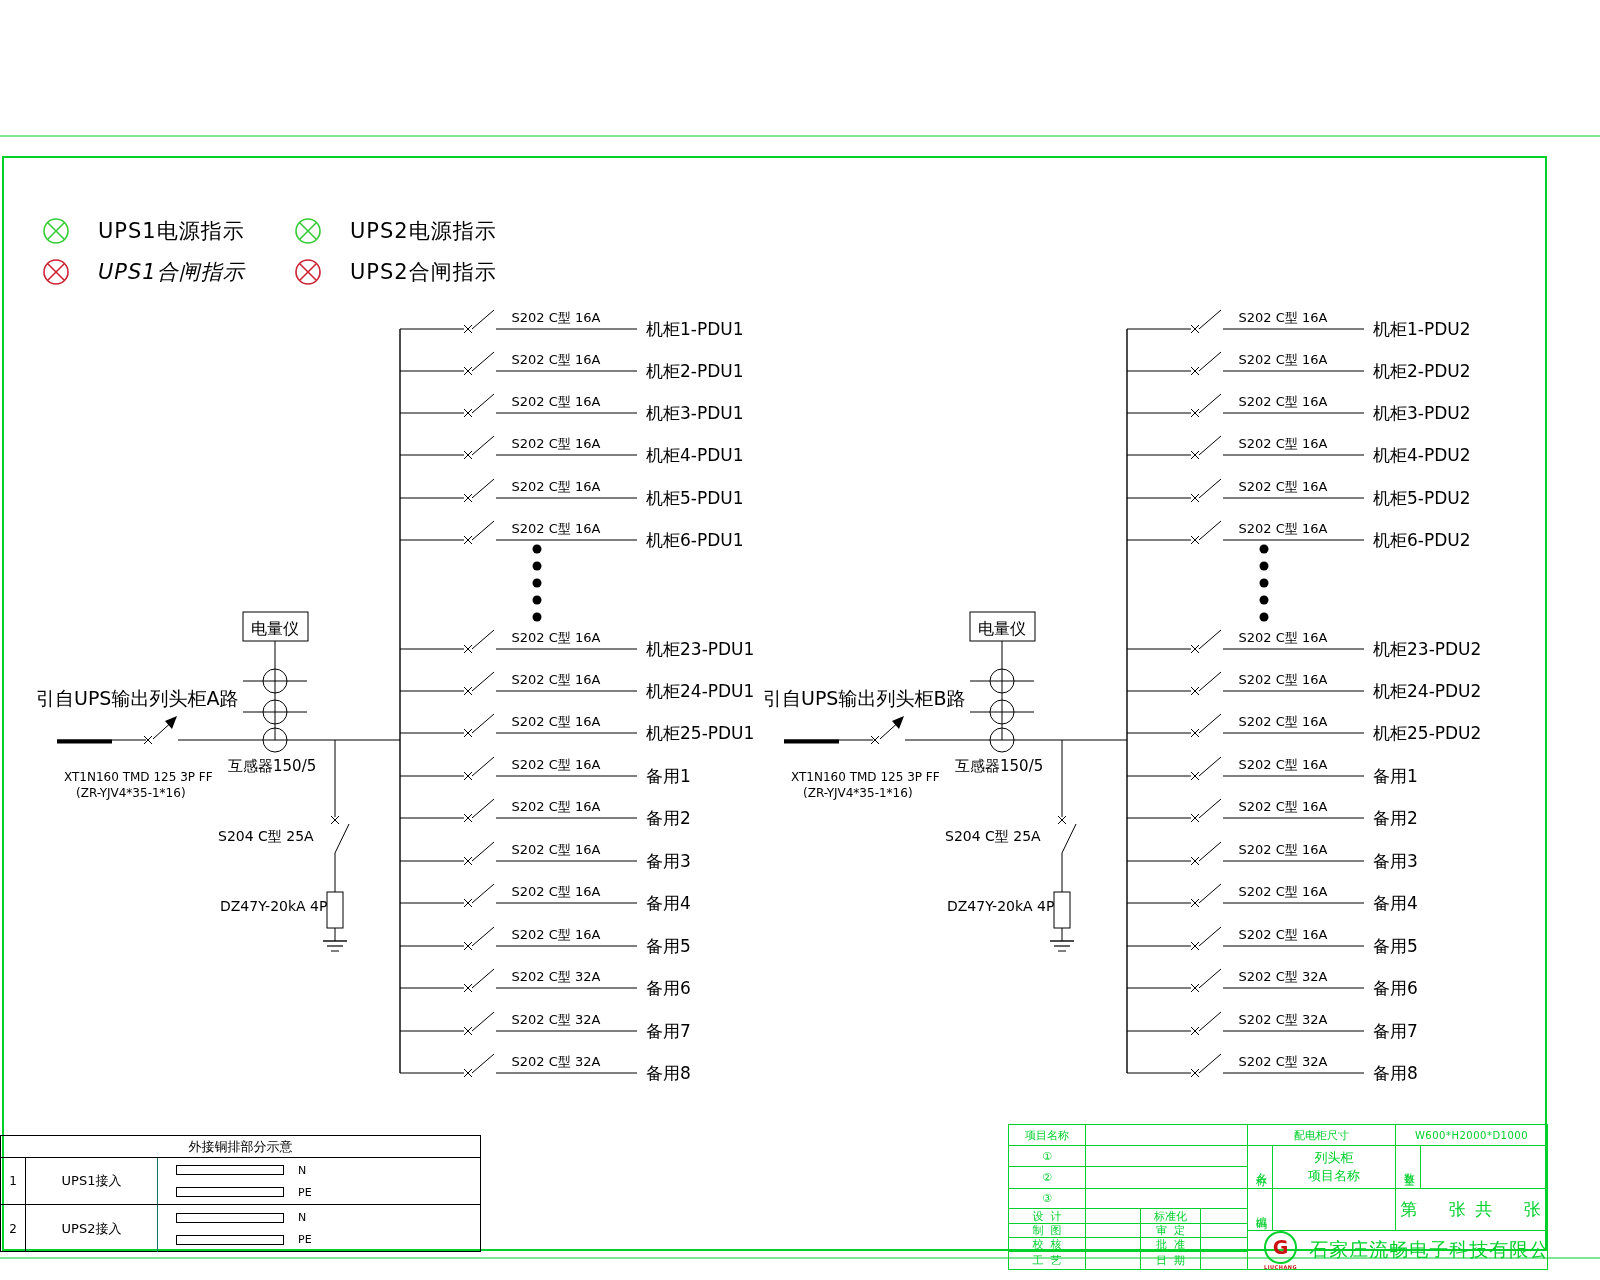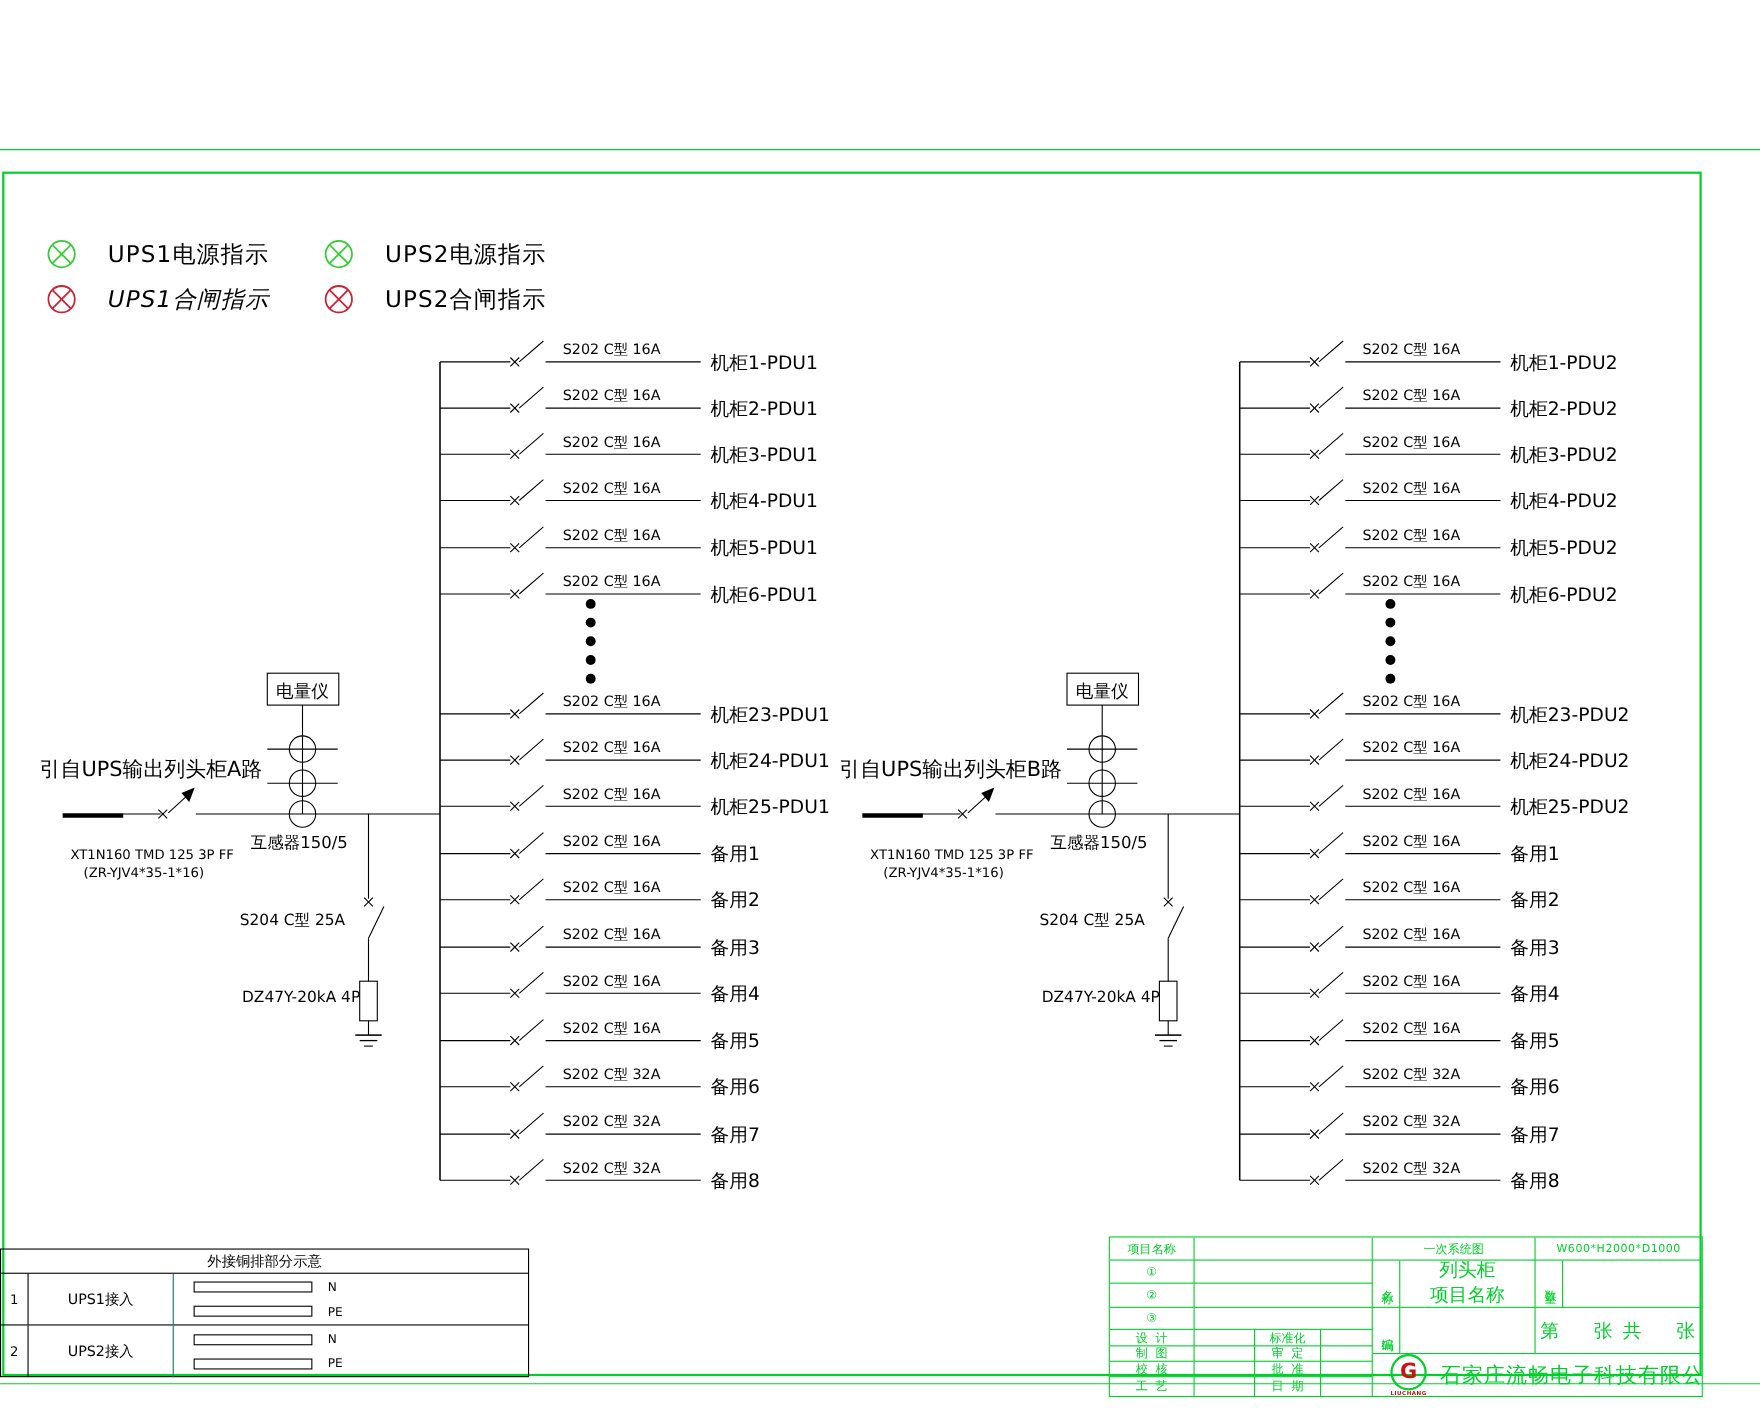--- a/index.html
+++ b/index.html
@@ -36,21 +36,21 @@
 
   
   .tb { position:absolute; left:1008px; top:1124px; width:538px; height:144px;
         border:1px solid var(--g); color:var(--g); }
   .tb .c { position:absolute; box-sizing:border-box; border-right:1px solid var(--g);
            border-bottom:1px solid var(--g); font-size:11px; color:var(--g);
            display:flex; align-items:center; justify-content:center;
            overflow:hidden; white-space:pre; }
   .tb .nr { border-right:none; } .tb .nb { border-bottom:none; }
   .tb .vert { writing-mode:vertical-rl; text-orientation:upright; letter-spacing:3px; }
-  .tb .two-line { flex-direction:column; line-height:1.35; font-size:17px; }
+  .tb .two-line { flex-direction:column; line-height:1.35; font-size:13px; }
   .tb .dims { font-size:10px; letter-spacing:0.5px; }
   .tb .sheetno { font-size:17px; letter-spacing:2px; }
   .company-cell { justify-content:flex-start !important; padding-left:16px; gap:12px; }
   .logo { display:flex; flex-direction:column; align-items:center; flex:none; }
   .logo-circle { width:29px; height:29px; border-radius:50%; border:2px solid var(--g);
                  color:var(--logo-red); font-weight:bold; font-size:19px;
                  display:flex; align-items:center; justify-content:center; }
   .logo-sub { color:var(--logo-red); font-size:5px; font-weight:bold; letter-spacing:0.5px; }
   .company-name { font-size:19px; color:var(--g); letter-spacing:1px; white-space:nowrap; }
 </style>
@@ -466,21 +466,21 @@
     <div class="c" style="left:192px;top:99px;width:47px;height:14px"></div>
     <div class="c" style="left:0;top:113px;width:77px;height:14px">校  核</div>
     <div class="c" style="left:77px;top:113px;width:55px;height:14px"></div>
     <div class="c" style="left:132px;top:113px;width:60px;height:14px">批  准</div>
     <div class="c" style="left:192px;top:113px;width:47px;height:14px"></div>
     <div class="c nb" style="left:0;top:127px;width:77px;height:17px">工  艺</div>
     <div class="c nb" style="left:77px;top:127px;width:55px;height:17px"></div>
     <div class="c nb" style="left:132px;top:127px;width:60px;height:17px">日  期</div>
     <div class="c nb" style="left:192px;top:127px;width:47px;height:17px"></div>
 
-    <div class="c" style="left:239px;top:0;width:148px;height:21px">一次系统图</div>
+    <div class="c" style="left:239px;top:0;width:148px;height:21px">配电柜尺寸</div>
     <div class="c nr dims" style="left:387px;top:0;width:151px;height:21px">W600*H2000*D1000</div>
     <div class="c vert" style="left:239px;top:21px;width:25px;height:43px">名称</div>
     <div class="c two-line" style="left:264px;top:21px;width:123px;height:43px">
       <span>列头柜</span>
       <span>项目名称</span>
     </div>
     <div class="c vert" style="left:387px;top:21px;width:25px;height:43px">数量</div>
     <div class="c nr" style="left:412px;top:21px;width:126px;height:43px"></div>
     <div class="c vert" style="left:239px;top:64px;width:25px;height:42px">编码</div>
     <div class="c" style="left:264px;top:64px;width:123px;height:42px"></div>

